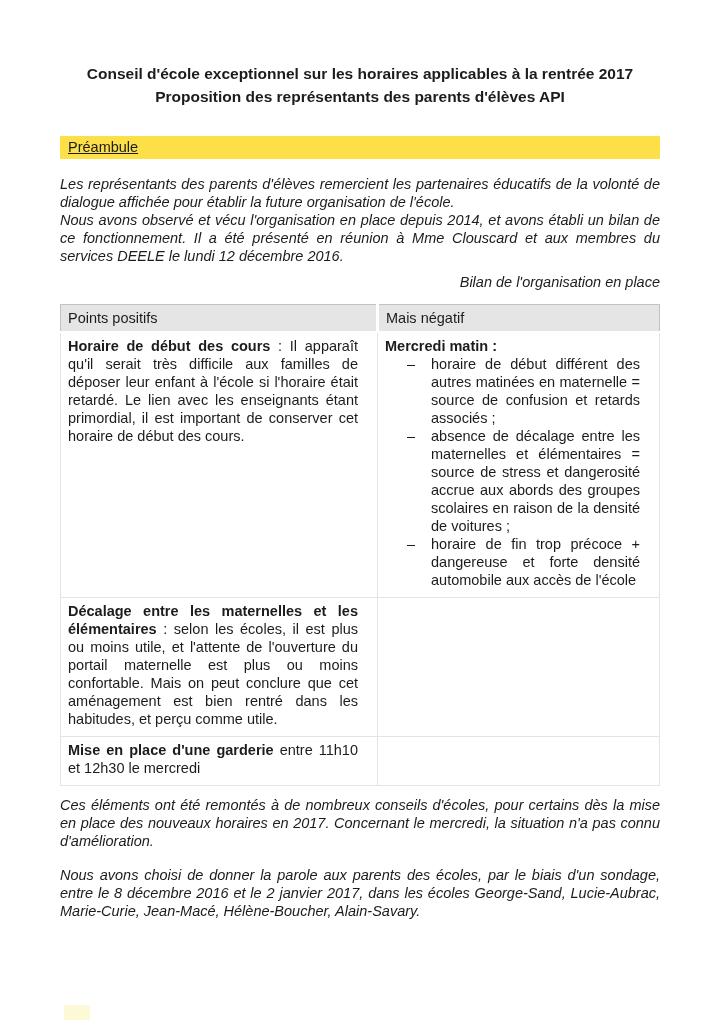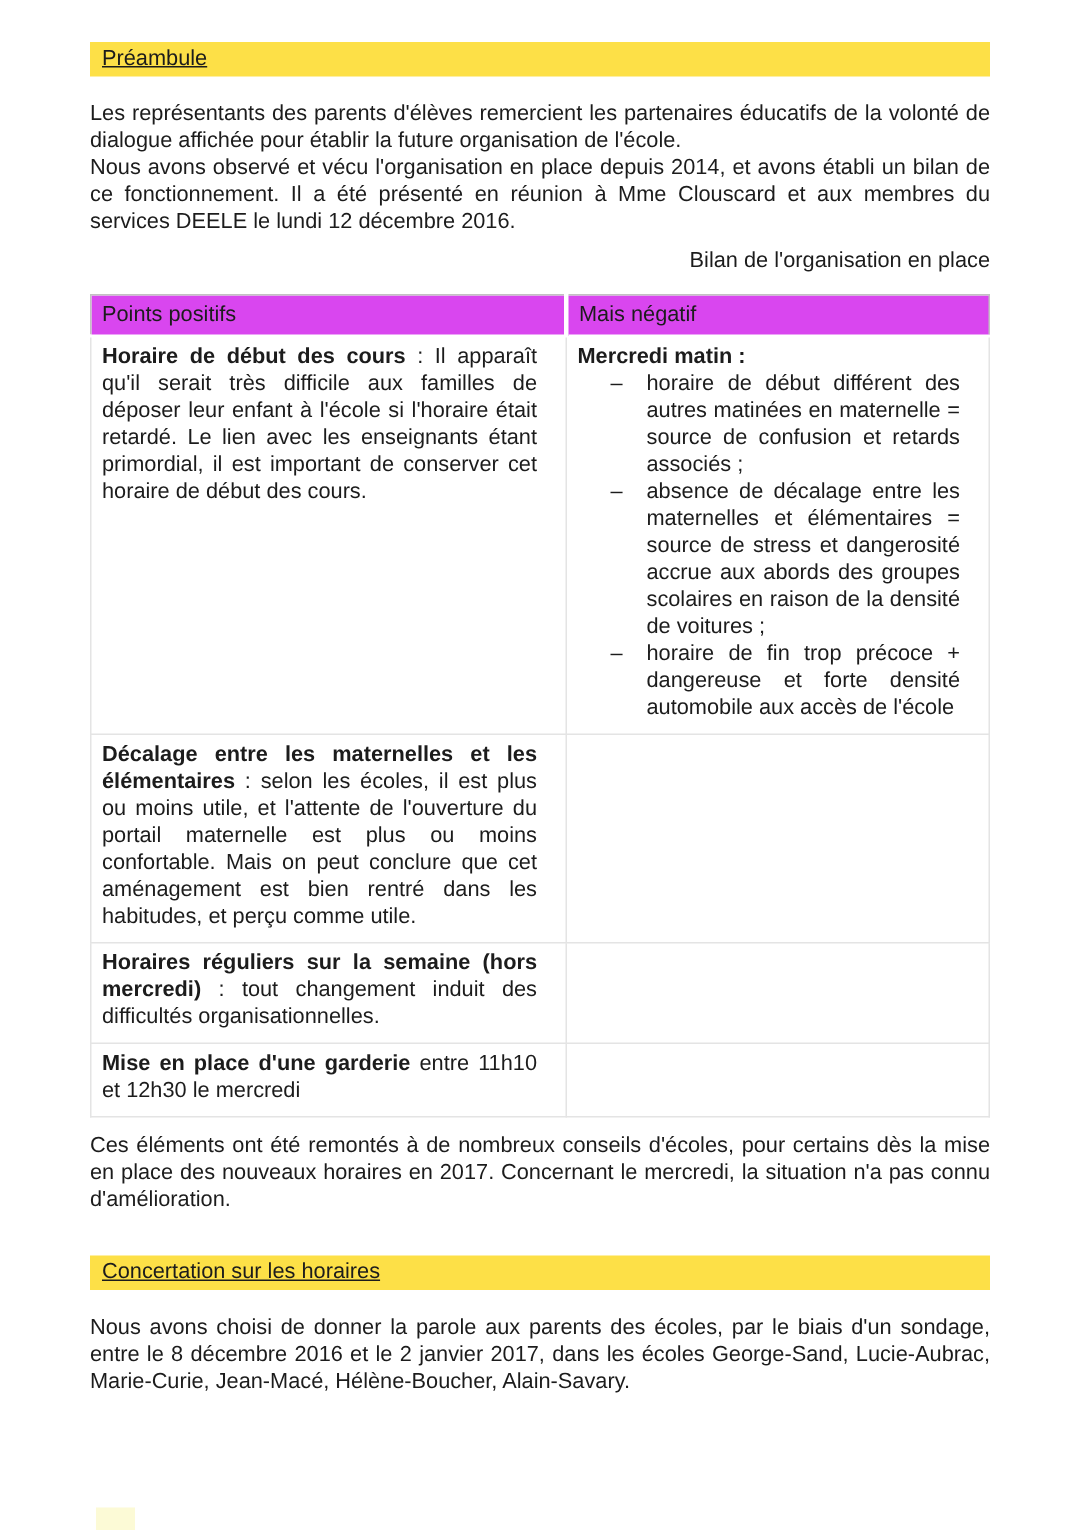--- a/index.html
+++ b/index.html
@@ -34,33 +34,34 @@
     padding: 2px 8px 3px 8px;
     box-sizing: border-box;
     width: 100%;
   }
   .section-heading span {
     text-decoration: underline;
   }
   .para {
     margin-top: 16px;
     text-align: justify;
+    font-style: italic;
   }
   .para .line-block { display: block; }
   .table-intro {
     margin-top: 8px;
   }
   table.bilan {
     margin-top: 13px;
     width: 100%;
     border-collapse: collapse;
     table-layout: fixed;
   }
   table.bilan th {
-    background: #d946ef;
+    background: #e5e5e5;
     font-weight: normal;
     text-align: left;
     padding: 4px 6px 4px 7px;
     border: 1px solid #c2c2c2;
   }
   table.bilan th:first-child {
     border-right: 3px solid #ffffff;
     width: 302px;
   }
   table.bilan th { border-bottom: 2px solid #ffffff; }
@@ -96,20 +97,24 @@
     background: #fbf9cf;
     opacity: 0.85;
   }
 </style>
 </head>
 <body>
 
 <div class="page">
   <div class="content">
 
+    <div class="doc-title">
+      <span class="line-block" style="display:block">Conseil d'école exceptionnel sur les horaires applicables à la rentrée 2017</span>
+      <span class="line-block" style="display:block">Proposition des représentants des parents d'élèves API</span>
+    </div>
 
     <div class="section-heading">
       <span>Préambule</span>
     </div>
 
     <div class="para">
       <span class="line-block">Les représentants des parents d'élèves remercient les partenaires éducatifs de la volonté de dialogue affichée pour établir la future organisation de l'école.</span>
       <span class="line-block">Nous avons observé et vécu l'organisation en place depuis 2014, et avons établi un bilan de ce fonctionnement. Il a été présenté en réunion à Mme Clouscard et aux membres du services DEELE le lundi 12 décembre 2016.</span>
     </div>
 
@@ -137,38 +142,29 @@
           </td>
         </tr>
         <tr>
           <td>
             <span class="lead">Décalage entre les maternelles et les élémentaires</span><span> : selon les écoles, il est plus ou moins utile, et l'attente de l'ouverture du portail maternelle est plus ou moins confortable. Mais on peut conclure que cet aménagement est bien rentré dans les habitudes, et perçu comme utile.</span>
           </td>
           <td></td>
         </tr>
         <tr>
           <td>
-            <span class="lead">Horaires réguliers sur la semaine (hors mercredi)</span><span> : tout changement induit des difficultés organisationnelles.</span>
-          </td>
-          <td></td>
-        </tr>
-        <tr>
-          <td>
             <span class="lead">Mise en place d'une garderie</span><span> entre 11h10 et 12h30 le mercredi</span>
           </td>
           <td></td>
         </tr>
       </tbody>
     </table>
 
     <div class="para" style="margin-top:10px">Ces éléments ont été remontés à de nombreux conseils d'écoles, pour certains dès la mise en place des nouveaux horaires en 2017. Concernant le mercredi, la situation n'a pas connu d'amélioration.</div>
 
-    <div class="section-heading">
-      <span>Concertation sur les horaires</span>
-    </div>
 
     <div class="para">
       <span class="line-block">Nous avons choisi de donner la parole aux parents des écoles, par le biais d'un sondage, entre le 8 décembre 2016 et le 2 janvier 2017, dans les écoles George-Sand, Lucie-Aubrac, Marie-Curie, Jean-Macé, Hélène-Boucher, Alain-Savary.</span>
 
     </div>
 
   </div>
 
   <div class="yellow-smudge"></div>
 </div>

